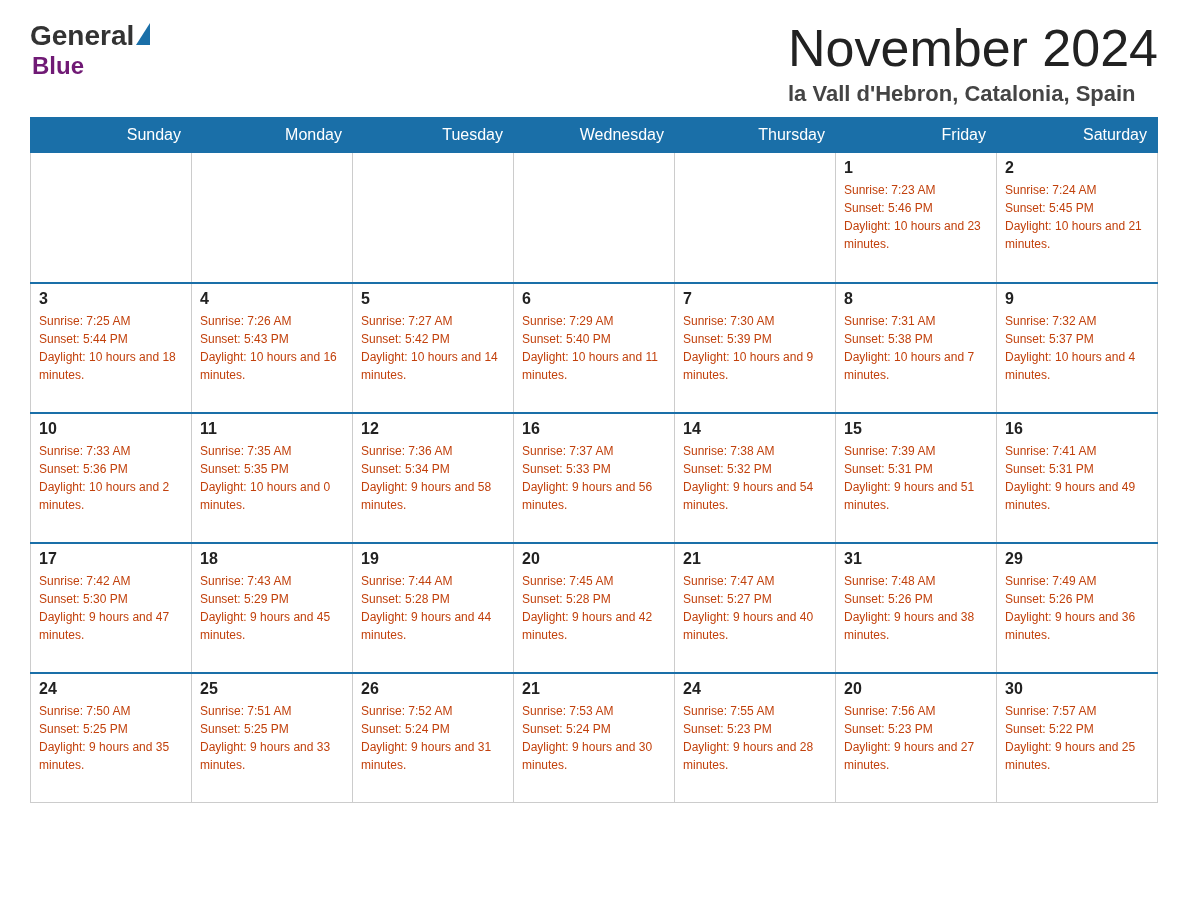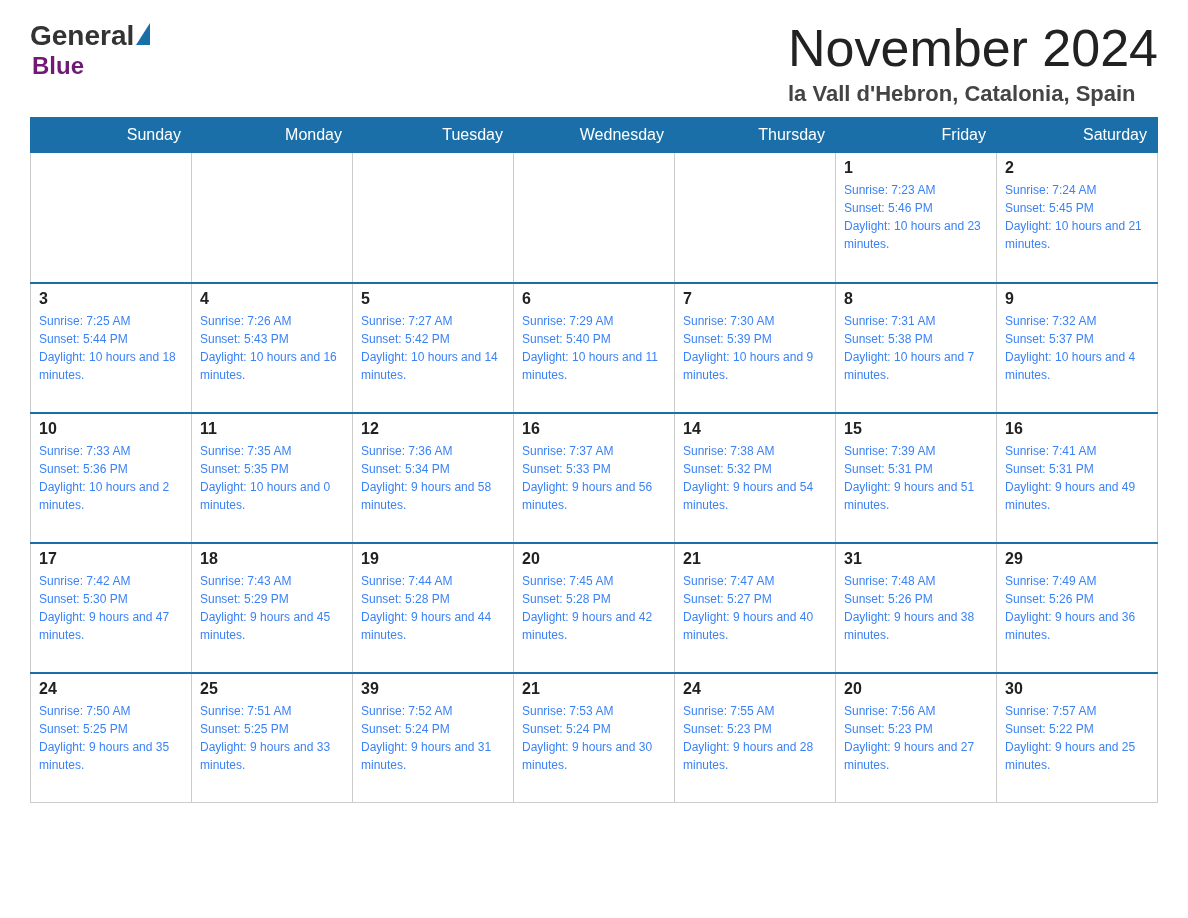--- a/index.html
+++ b/index.html
@@ -82,21 +82,21 @@
     }
     .day-number {
       font-size: 16px;
       font-weight: bold;
       color: #222;
       display: block;
       margin-bottom: 4px;
     }
     .day-info {
       font-size: 12px;
-      color: #3b82f6;
+      color: #c2410c;
       line-height: 1.5;
     }
     .empty-cell {
       background: #fff;
     }
     .row-divider td {
       border-top: 2px solid #1a6fa8;
     }
   </style>
 </head>
@@ -239,21 +239,21 @@
       <tr class="row-divider">
         <td>
           <span class="day-number">24</span>
           <div class="day-info">Sunrise: 7:50 AM<br>Sunset: 5:25 PM<br>Daylight: 9 hours and 35 minutes.</div>
         </td>
         <td>
           <span class="day-number">25</span>
           <div class="day-info">Sunrise: 7:51 AM<br>Sunset: 5:25 PM<br>Daylight: 9 hours and 33 minutes.</div>
         </td>
         <td>
-          <span class="day-number">39</span>
+          <span class="day-number">26</span>
           <div class="day-info">Sunrise: 7:52 AM<br>Sunset: 5:24 PM<br>Daylight: 9 hours and 31 minutes.</div>
         </td>
         <td>
           <span class="day-number">21</span>
           <div class="day-info">Sunrise: 7:53 AM<br>Sunset: 5:24 PM<br>Daylight: 9 hours and 30 minutes.</div>
         </td>
         <td>
           <span class="day-number">24</span>
           <div class="day-info">Sunrise: 7:55 AM<br>Sunset: 5:23 PM<br>Daylight: 9 hours and 28 minutes.</div>
         </td>

